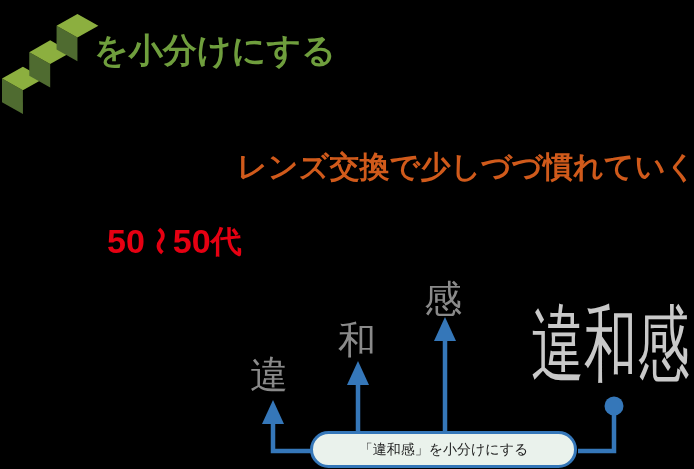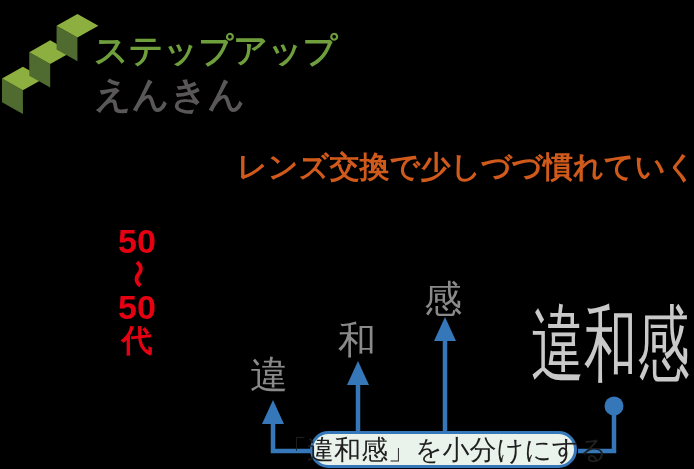--- a/index.html
+++ b/index.html
@@ -39,21 +39,21 @@
   }
   
   .headline{
     left:237px;top:149px;
     font-size:30px;font-weight:bold;color:var(--orange);
     line-height:36px;white-space:nowrap;letter-spacing:0.1px;
   }
   
   .age{
     left:107px;top:224px;width:60px;
-    display:flex;flex-direction:column;align-items:center;
+    display:flex;flex-direction:row;align-items:center;
     color:var(--red);font-weight:bold;text-align:center;
   }
   .age .num{font-size:34px;line-height:34px;}
   .age .tilde{font-size:28px;line-height:28px;transform:rotate(90deg);margin:2px 0;}
   .age .dai{font-size:31px;line-height:32px;margin-top:1px;}
   
   .kanji{
     font-size:38px;line-height:38px;color:var(--kanji_gray);
     white-space:nowrap;
   }
@@ -75,21 +75,21 @@
   .lines{left:0;top:0;width:694px;height:469px;}
   .bl{stroke:var(--blue);stroke-width:4.5;fill:none;}
   .bf{fill:var(--blue);stroke:none;}
   
   .callout{
     left:310px;top:431px;width:267px;height:37px;
     background:var(--box_bg);
     border:3px solid var(--blue);
     border-radius:18.5px;
     display:flex;align-items:center;justify-content:center;
-    font-size:27px;color:var(--box_text);
+    font-size:14px;color:var(--box_text);
     white-space:nowrap;z-index:2;
   }
   .stair-light{fill:var(--stair_light);}
   .stair-dark{fill:var(--stair_dark);}
 </style>
 </head>
 <body>
 
 <div class="abs logo" style="left:0;top:0;width:340px;height:120px;">
   <svg class="abs logo-icon" viewBox="0 0 110 126">
@@ -99,22 +99,21 @@
     </g>
     <g>
       <polygon class="stair-dark" points="30,56 53,69 53,95 30,82"></polygon>
       <polygon class="stair-light" points="30,56 53,43 76,56 53,69"></polygon>
     </g>
     <g>
       <polygon class="stair-dark" points="60,27 83,40 83,66 60,53"></polygon>
       <polygon class="stair-light" points="60,27 83,14 106,27 83,40"></polygon>
     </g>
   </svg>
-  <div class="abs logo-t1">ステップアップ</div>
-  <div class="abs logo-t2">えんきん</div>
+  <div class="abs logo-t1">を小分けにする</div>
 </div>
 
 <div class="abs headline">レンズ交換で少しづづ慣れていく</div>
 
 <div class="abs age">
   <div class="num">50</div>
   <div class="tilde">〜</div>
   <div class="num">50</div>
   <div class="dai">代</div>
 </div>

